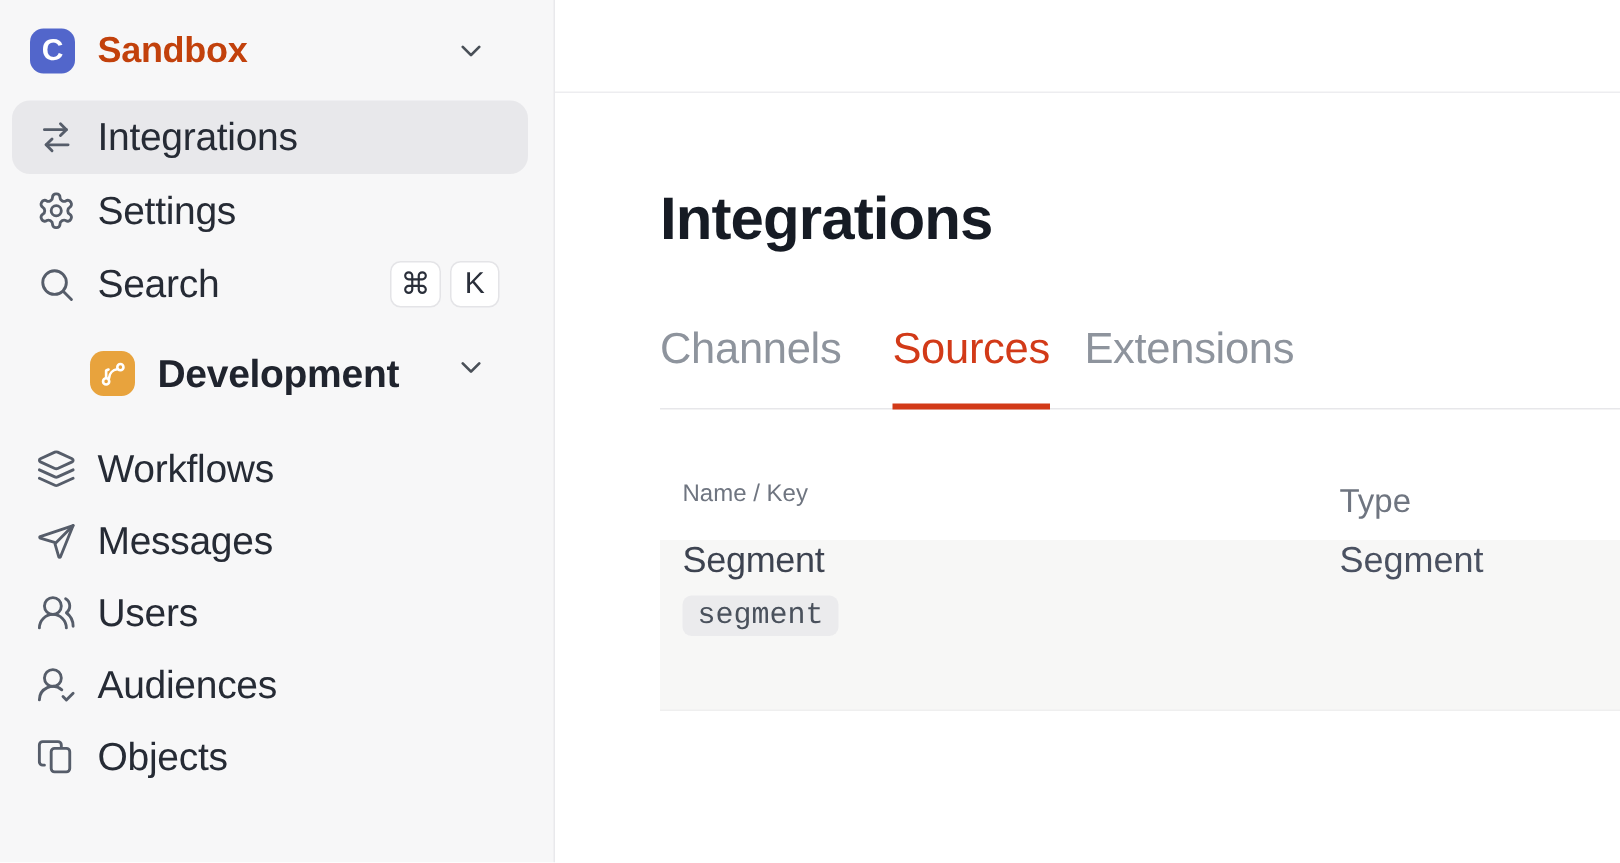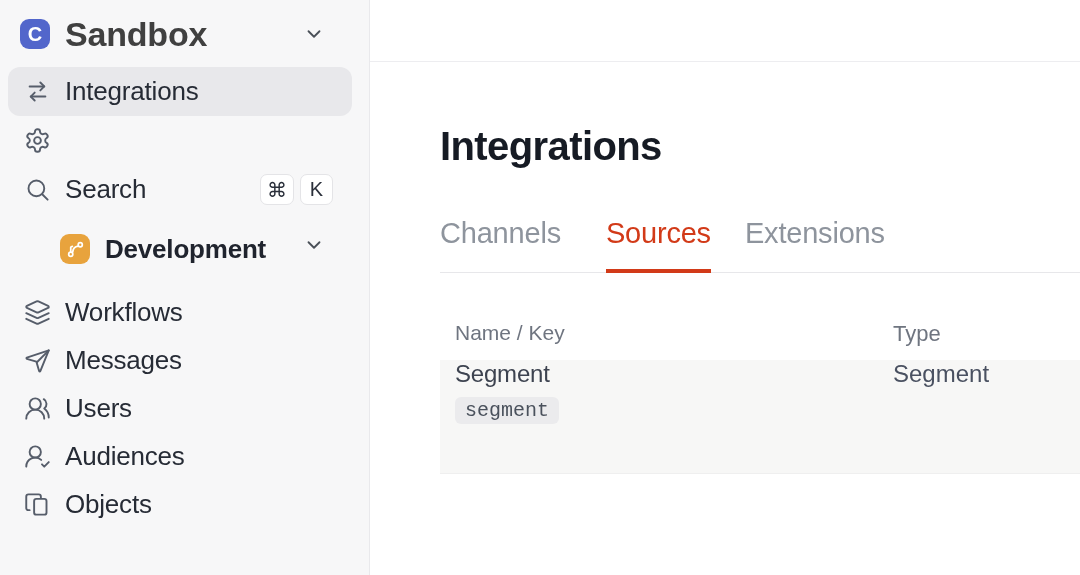--- a/index.html
+++ b/index.html
@@ -7,21 +7,21 @@
               font-family:"Liberation Sans", sans-serif; }
   .app { display:flex; width:1080px; height:575px; }
 
   
   .sidebar { width:370px; height:575px; background:#F7F7F8; border-right:1px solid #E9E9EC;
              padding-top:14px; flex-shrink:0; }
   .workspace { height:40px; display:flex; align-items:center; padding:0 44px 0 20px; }
   .ws-logo { width:30px; height:30px; border-radius:9px; background:#5266CB; color:#fff;
              font-weight:700; font-size:20px; display:flex; align-items:center; justify-content:center;
              margin-right:15px; }
-  .ws-name { font-size:34px; font-weight:600; color:#404040; flex:1; letter-spacing:-0.2px; }
+  .ws-name { font-size:24px; font-weight:600; color:#c2410c; flex:1; letter-spacing:-0.2px; }
   .chev { width:22px; height:22px; color:#4A5058; flex-shrink:0; }
   .nav { margin-top:13px; }
   .nav-item { height:49px; display:flex; align-items:center; margin:0 17px 0 8px;
               padding-left:16px; border-radius:12px; cursor:pointer; }
   .nav-item.active { background:#E8E8EB; }
   .nav-icon { width:27px; height:27px; color:#565D6A; margin-right:14px; flex-shrink:0; }
   .nav-label { font-size:26px; color:#262B35; letter-spacing:-0.2px; }
   .kbd-group { margin-left:auto; margin-right:19px; display:flex; gap:6px; }
   .kbd { min-width:33px; height:31px; padding:0 6px; background:#fff; border:1px solid #E4E4E7;
          border-radius:7px; display:flex; align-items:center; justify-content:center;
@@ -33,27 +33,27 @@
   .sec-logo svg { width:19px; height:19px; }
   .sec-name { font-size:26px; font-weight:600; color:#20242E; flex:1; letter-spacing:-0.2px; }
   .nav2 { margin-top:10px; }
   .nav2 .nav-item { height:48px; }
 
   
   .main { flex:1; display:flex; flex-direction:column; background:#fff; min-width:0; }
   .topbar { height:62px; border-bottom:1px solid #EDEDF0; flex-shrink:0; }
   .content { padding:62px 0 0 70px; }
   .page-title { font-size:40px; font-weight:700; color:#161B24; letter-spacing:-0.6px; }
-  .tabs { margin-top:48px; display:flex; gap:34px; border-bottom:1px solid #E7E7EA; }
+  .tabs { margin-top:48px; display:flex; gap:23px; border-bottom:1px solid #E7E7EA; }
   .tab { font-size:29px; color:#8E949D; padding-bottom:19px; cursor:pointer;
          border-bottom:4px solid transparent; margin-bottom:-1px; letter-spacing:-0.2px; }
   .tab.active { color:#D23A18; border-bottom-color:#D23A18;margin-left:11px; }
   .tbl { margin-top:48px; }
   .tbl-head { display:flex; padding:0 0 13px 15px; }
-  .th-name { width:438px; font-size:21px; color:#6F7580; }
+  .th-name { width:438px; font-size:16px; color:#6F7580; }
   .th-type { font-size:22px; color:#6F7580; }
   .tbl-row { display:flex; align-items:flex-start; background:#F7F7F6; height:114px;
              padding-left:15px; border-bottom:1px solid #EFEFEF; cursor:pointer; }
   .cell-name { width:438px; display:flex; flex-direction:column; gap:9px; }
   .row-name { font-size:24px; font-weight:500; color:#3D4350; letter-spacing:-0.2px; }
   .row-key { align-self:flex-start; font-family:"Liberation Mono", monospace; font-size:20px;
              color:#4A515C; background:#EBEBED; border-radius:6px; padding:2px 10px; }
   .cell-type { font-size:24px; color:#4A5161; }
   svg { display:block; }
 </style>
@@ -87,20 +87,21 @@
         <span class="nav-label">Integrations</span>
       </div>
 
       <div class="nav-item">
         <span class="nav-icon">
           <svg viewBox="0 0 24 24" fill="none" stroke="currentColor" stroke-width="1.7" stroke-linecap="round" stroke-linejoin="round">
               <path d="M12.22 2h-.44a2 2 0 0 0-2 2v.18a2 2 0 0 1-1 1.73l-.43.25a2 2 0 0 1-2 0l-.15-.08a2 2 0 0 0-2.73.73l-.22.38a2 2 0 0 0 .73 2.73l.15.1a2 2 0 0 1 1 1.72v.51a2 2 0 0 1-1 1.74l-.15.09a2 2 0 0 0-.73 2.73l.22.38a2 2 0 0 0 2.73.73l.15-.08a2 2 0 0 1 2 0l.43.25a2 2 0 0 1 1 1.73V20a2 2 0 0 0 2 2h.44a2 2 0 0 0 2-2v-.18a2 2 0 0 1 1-1.73l.43-.25a2 2 0 0 1 2 0l.15.08a2 2 0 0 0 2.73-.73l.22-.39a2 2 0 0 0-.73-2.73l-.15-.08a2 2 0 0 1-1-1.74v-.5a2 2 0 0 1 1-1.74l.15-.09a2 2 0 0 0 .73-2.73l-.22-.38a2 2 0 0 0-2.73-.73l-.15.08a2 2 0 0 1-2 0l-.43-.25a2 2 0 0 1-1-1.73V4a2 2 0 0 0-2-2z"></path>
               <circle cx="12" cy="12" r="3"></circle>
             </svg>
         </span>
+        <span class="nav-label">Settings</span>
       </div>
 
       <div class="nav-item">
         <span class="nav-icon">
           <svg viewBox="0 0 24 24" fill="none" stroke="currentColor" stroke-width="1.7" stroke-linecap="round" stroke-linejoin="round">
               <circle cx="11" cy="11" r="7"></circle>
               <path d="m21 21-4.6-4.6"></path>
             </svg>
         </span>
         <span class="nav-label">Search</span>

